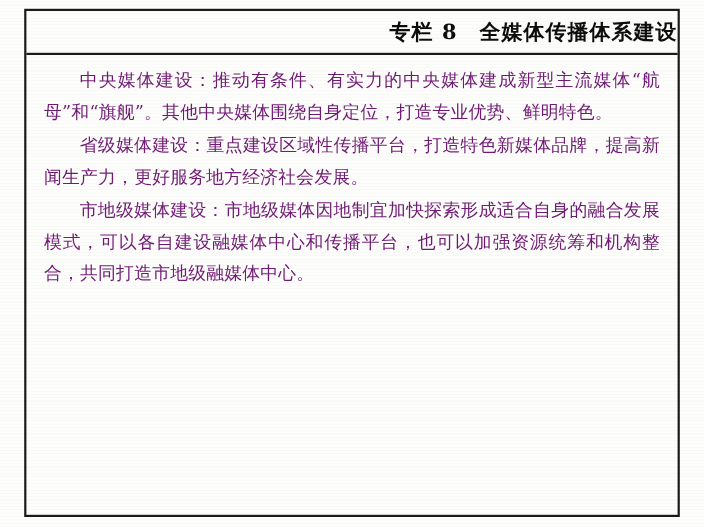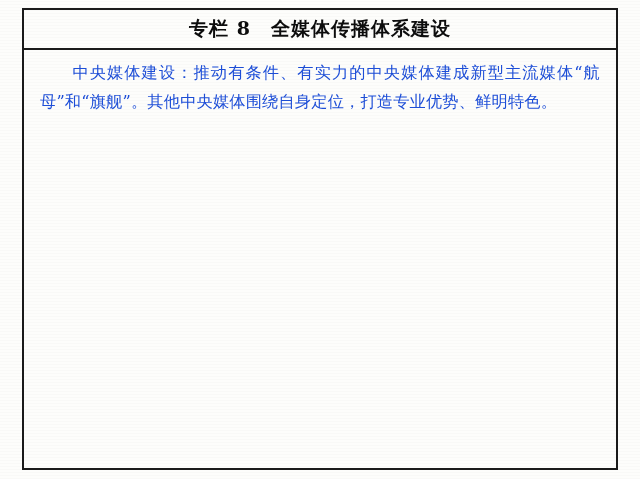--- a/index.html
+++ b/index.html
@@ -31,21 +31,21 @@
     background: transparent;
   }
   .title-row {
     position: absolute;
     left: 0;
     top: 0;
     width: 100%;
     height: 40px;
     display: flex;
     align-items: center;
-    justify-content: center;
+    justify-content: flex-end;
     border-bottom: 2px solid #1a1a1a;
     box-sizing: border-box;
   }
   .title-text {
     font-size: 19px;
     font-weight: bold;
     letter-spacing: 1px;
     color: #0d0d0d;
     white-space: pre;
   }
@@ -57,21 +57,21 @@
     padding: 8px 16px 6px 16px;
     box-sizing: border-box;
   }
   p.para {
     margin: 0 0 1px 0;
     font-size: 16.2px;
     line-height: 29px;
     text-align: justify;
     text-justify: inter-ideograph;
     text-indent: 2em;
-    color: #1d4ed8;
+    color: #701a75;
     letter-spacing: 0.2px;
   }
   p.para.last {
     margin-bottom: 0;
   }
   .noise {
     position: absolute;
     inset: 0;
     pointer-events: none;
     opacity: 0.035;
@@ -82,16 +82,18 @@
 </head>
 <body>
 
 <div class="page">
   <div class="box">
     <div class="title-row">
       <div class="title-text">专栏 8　全媒体传播体系建设</div>
     </div>
     <div class="content">
       <p class="para">中央媒体建设：推动有条件、有实力的中央媒体建成新型主流媒体“航母”和“旗舰”。其他中央媒体围绕自身定位，打造专业优势、鲜明特色。</p>
+      <p class="para">省级媒体建设：重点建设区域性传播平台，打造特色新媒体品牌，提高新闻生产力，更好服务地方经济社会发展。</p>
+      <p class="para">市地级媒体建设：市地级媒体因地制宜加快探索形成适合自身的融合发展模式，可以各自建设融媒体中心和传播平台，也可以加强资源统筹和机构整合，共同打造市地级融媒体中心。</p>
     </div>
   </div>
   <div class="noise"></div>
 </div>
 
 </body></html>

